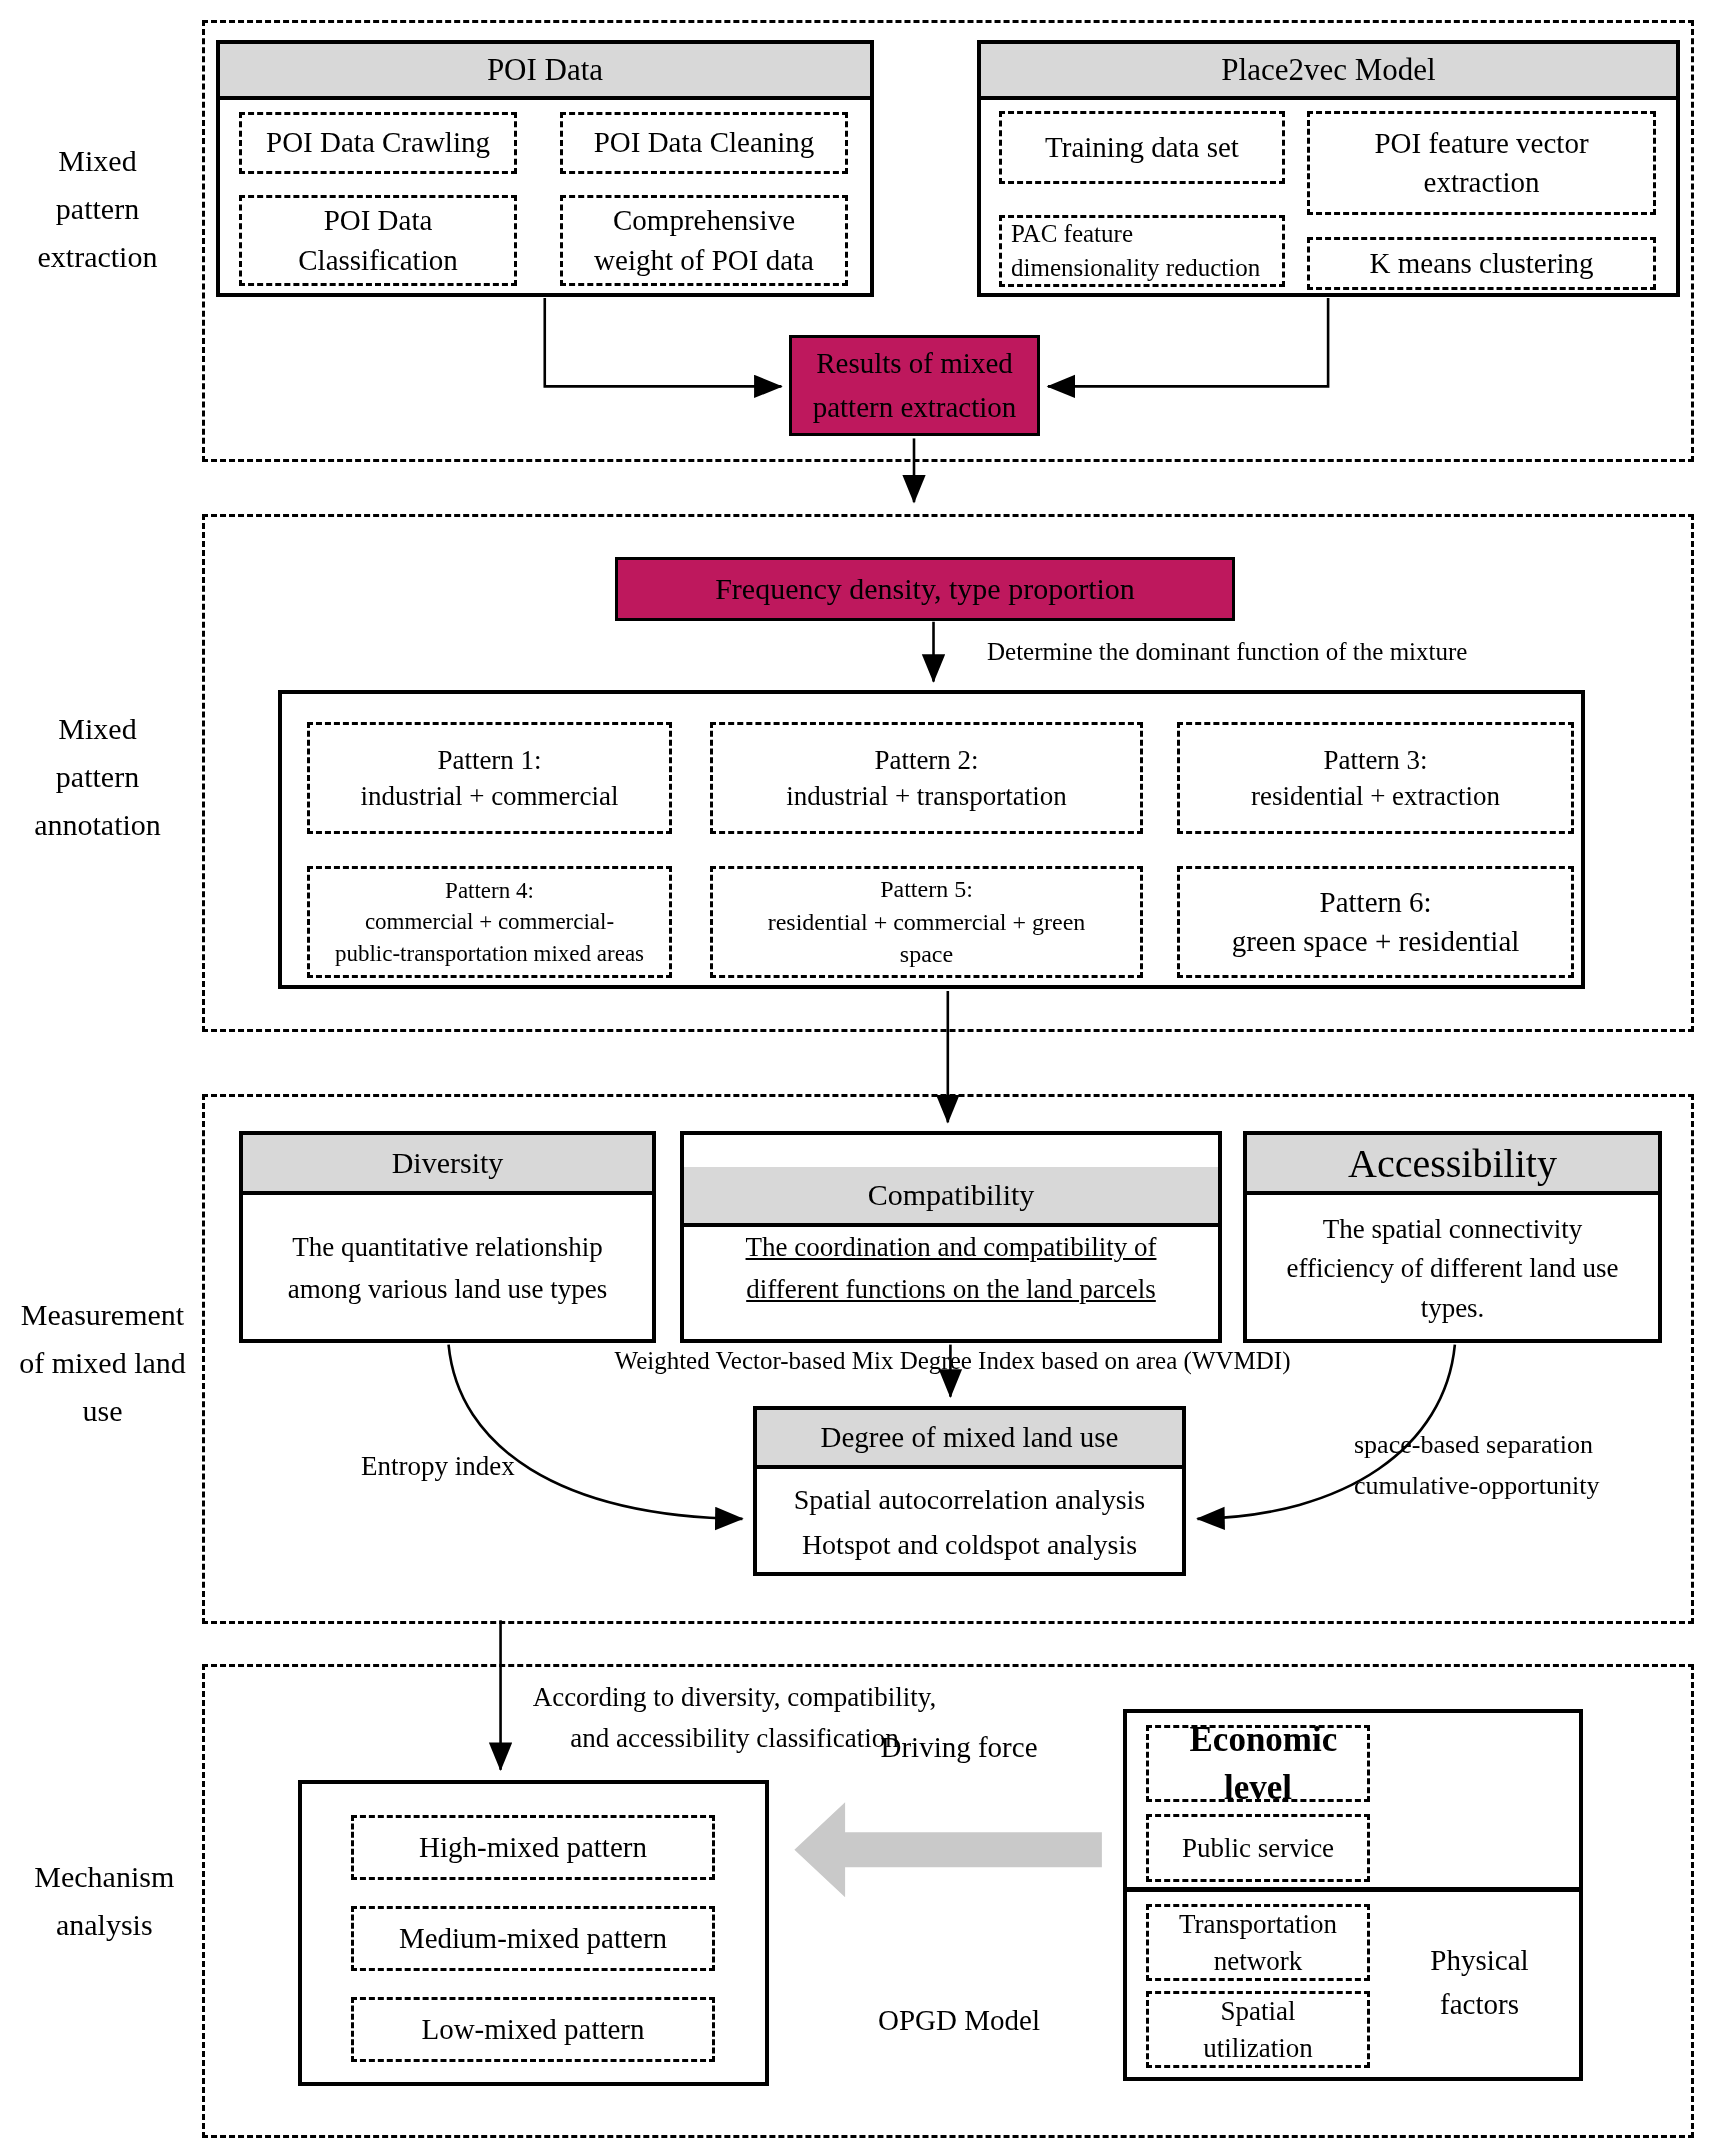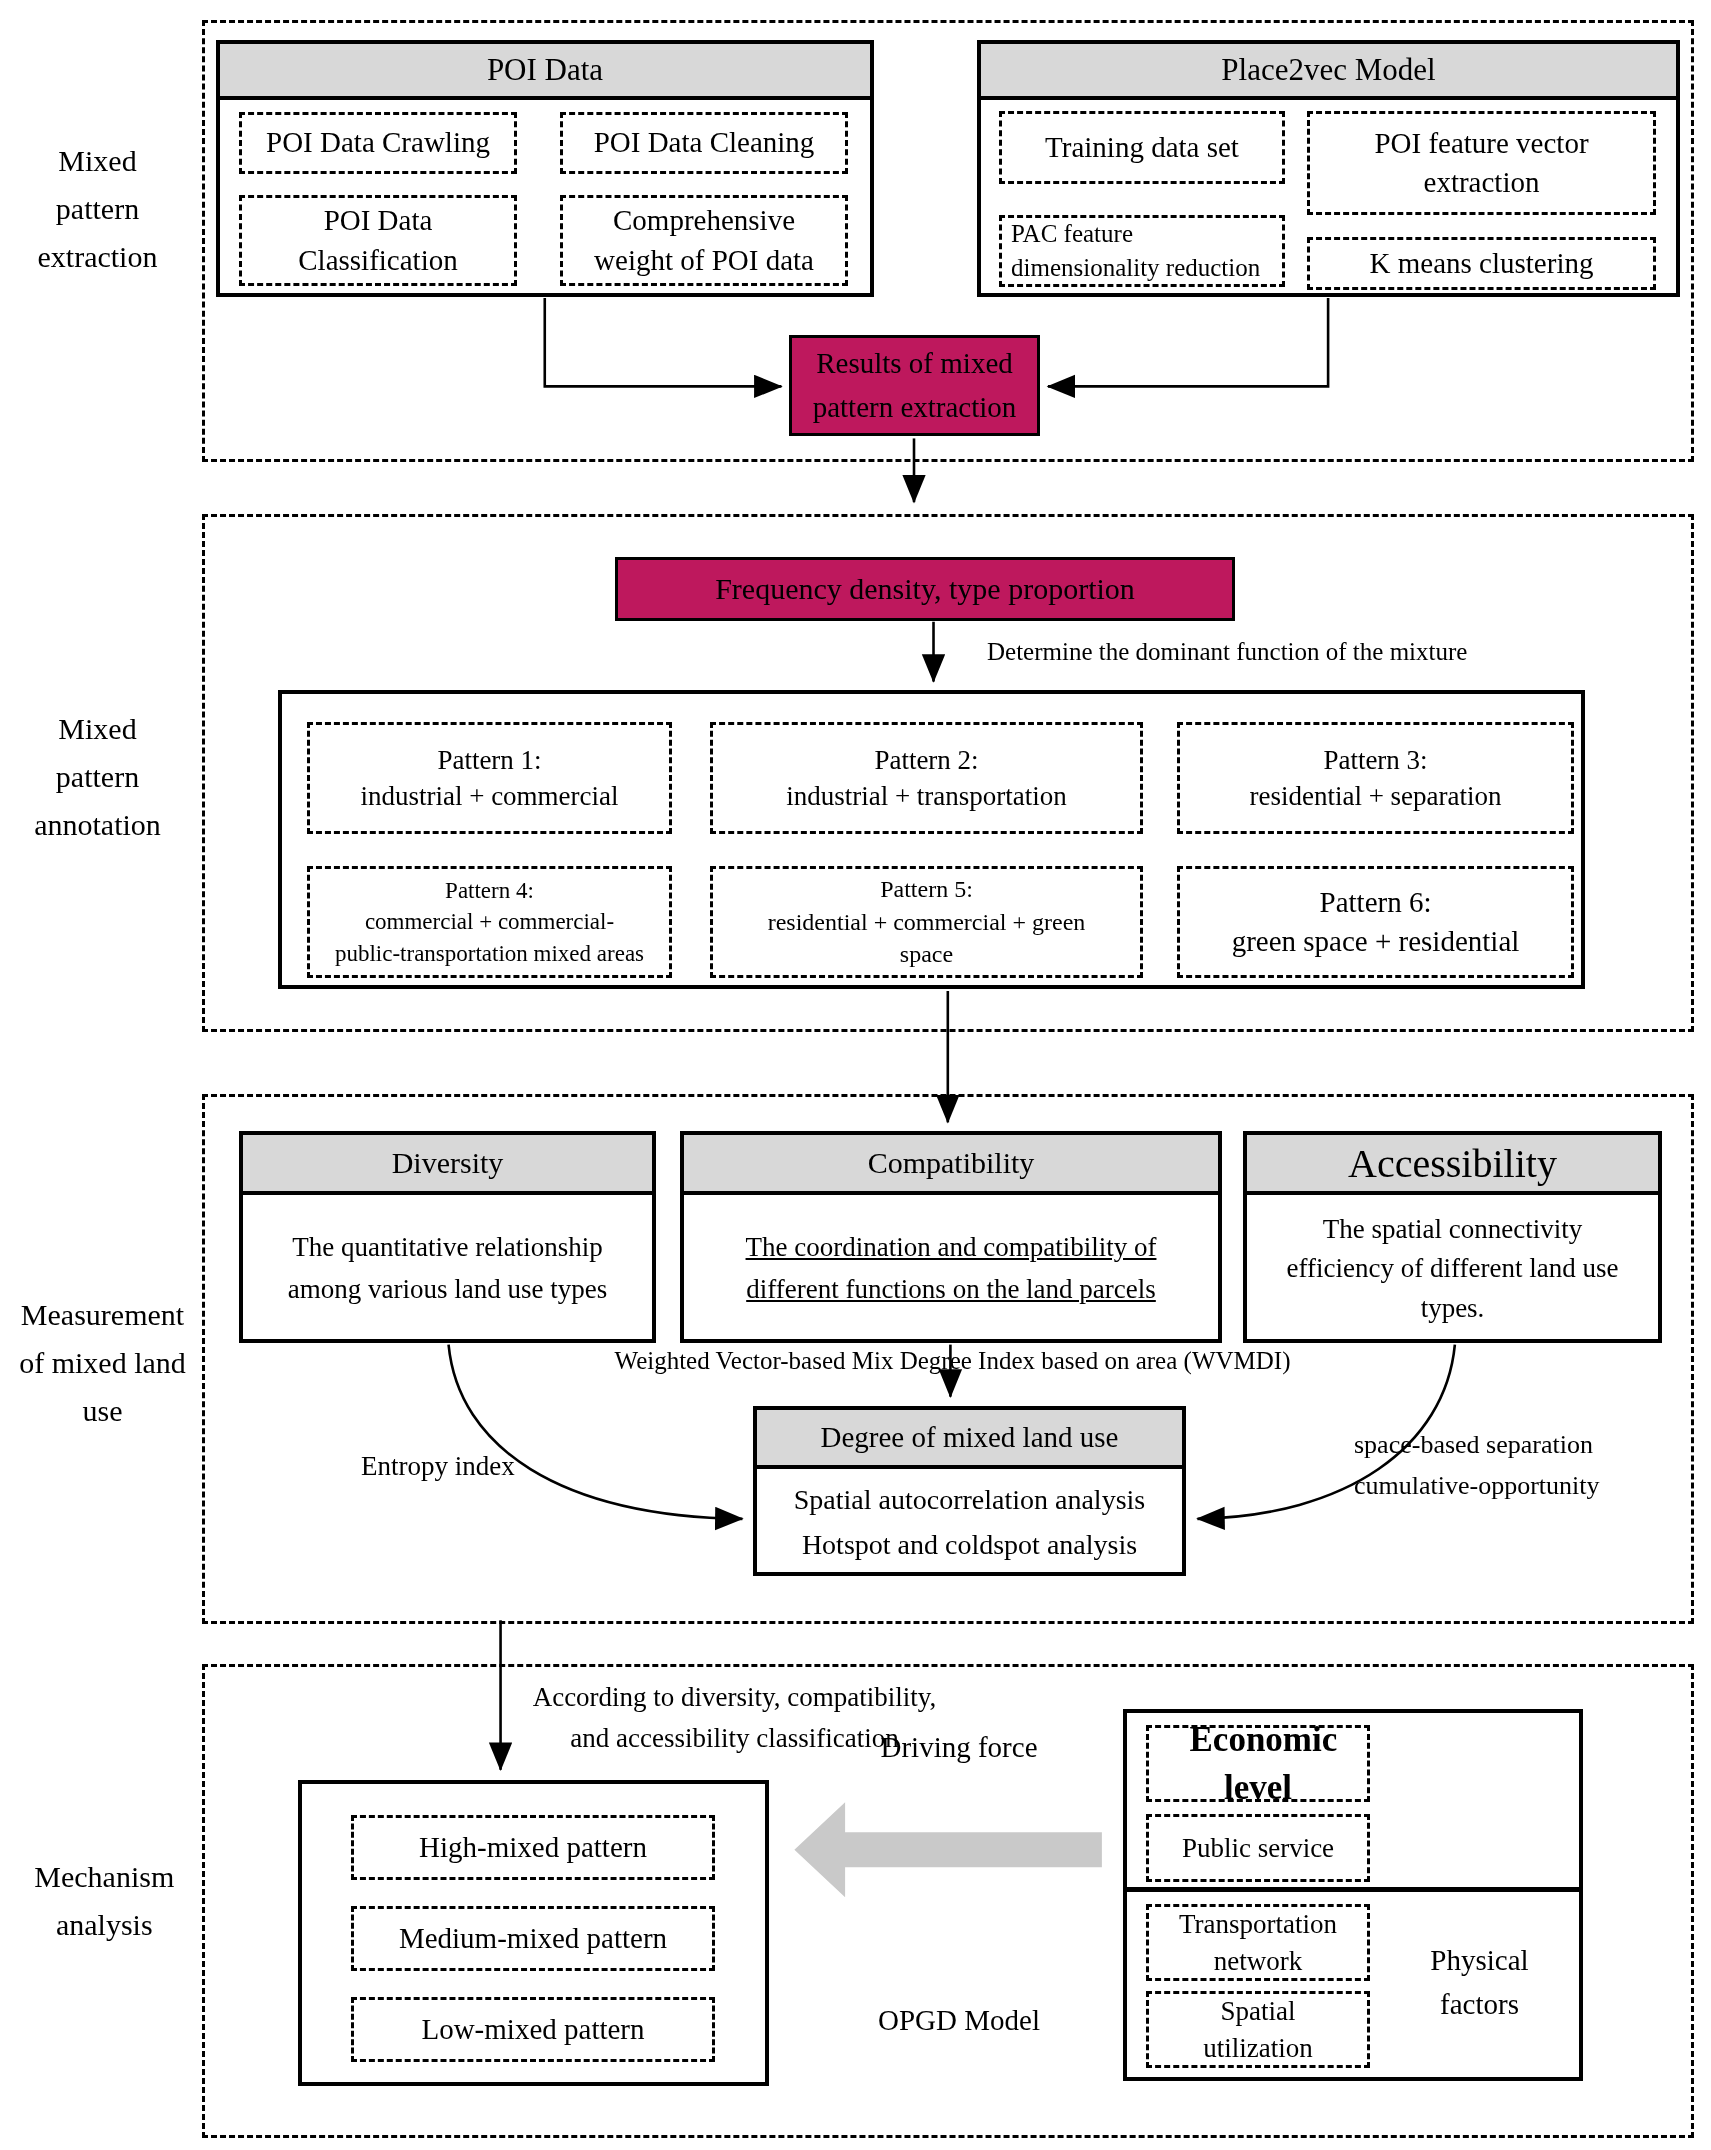--- a/index.html
+++ b/index.html
@@ -85,21 +85,21 @@
   <div class="ditem" style="left:307px;top:722px;width:365px;height:112px;font-size:27px;">
     <span>Pattern 1:</span>
     <span>industrial + commercial</span>
   </div>
   <div class="ditem" style="left:710px;top:722px;width:433px;height:112px;font-size:27px;">
     <span>Pattern 2:</span>
     <span>industrial + transportation</span>
   </div>
   <div class="ditem" style="left:1177px;top:722px;width:397px;height:112px;font-size:27px;">
     <span>Pattern 3:</span>
-    <span>residential + separation</span>
+    <span>residential + extraction</span>
   </div>
   <div class="ditem" style="left:307px;top:866px;width:365px;height:112px;font-size:23px;">
     <span>Pattern 4:</span>
     <span style="max-width:312px;">commercial + commercial-public-transportation mixed areas</span>
   </div>
   <div class="ditem" style="left:710px;top:866px;width:433px;height:112px;font-size:24px;">
     <span>Pattern 5:</span>
     <span style="max-width:364px;">residential + commercial + green space</span>
   </div>
   <div class="ditem" style="left:1177px;top:866px;width:397px;height:112px;font-size:29px;">
@@ -109,21 +109,21 @@
 
   <div class="outer" style="left:239px;top:1131px;width:417px;height:212px;">
     <div class="hd" style="height:60px;font-size:30px;">
       <span>Diversity</span>
     </div>
     <div class="bodytxt" style="top:64px;bottom:0;font-size:27px;line-height:1.55;">
       <span style="max-width:377px;">The quantitative relationship among various land use types</span>
     </div>
   </div>
   <div class="outer" style="left:680px;top:1131px;width:542px;height:212px;">
-    <div class="hd" style="height:60px;font-size:30px;">
+    <div class="hd" style="height:60px;font-size:30px;margin-top:32px;">
       <span>Compatibility</span>
     </div>
     <div class="bodytxt" style="top:64px;bottom:0;font-size:27px;line-height:1.55;text-decoration:underline;">
       <span style="max-width:494px;">The coordination and compatibility of different functions on the land parcels</span>
     </div>
   </div>
   <div class="outer" style="left:1243px;top:1131px;width:419px;height:212px;">
     <div class="hd" style="height:60px;font-size:40px;">
       <span>Accessibility</span>
     </div>

